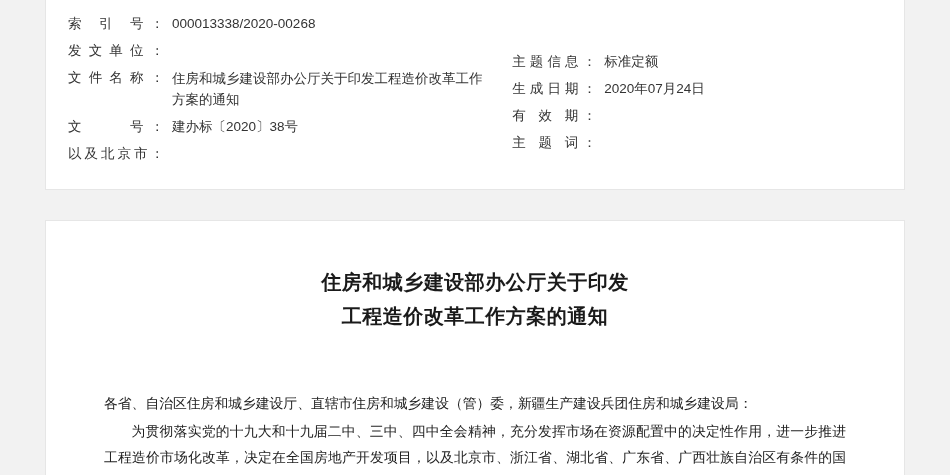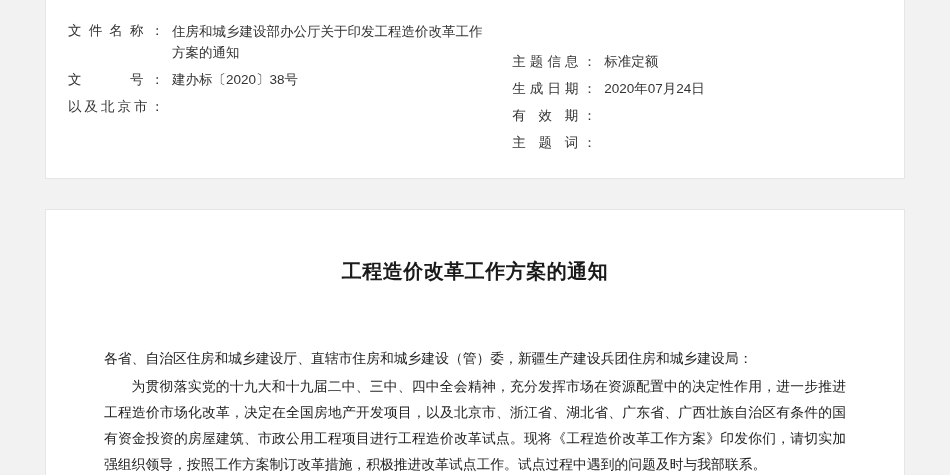--- a/index.html
+++ b/index.html
@@ -108,20 +108,25 @@
 </head>
 <body>
 
 <div class="page">
 
   <div class="card" id="meta-card">
     <div class="meta-grid">
 
       <div class="meta-col left">
         <div class="meta-row">
+          <div class="meta-label">索 引 号：</div>
+          <div class="meta-value">000013338/2020-00268</div>
+        </div>
+        <div class="meta-row">
+          <div class="meta-label">发文单位：</div>
         </div>
         <div class="meta-row tall">
           <div class="meta-label">文件名称：</div>
           <div class="meta-value">住房和城乡建设部办公厅关于印发工程造价改革工作方案的通知</div>
         </div>
         <div class="meta-row">
           <div class="meta-label">文　　号：</div>
           <div class="meta-value">建办标〔2020〕38号</div>
         </div>
         <div class="meta-row">
@@ -147,20 +152,21 @@
           <div class="meta-label">主 题 词：</div>
           <div class="meta-value"></div>
         </div>
       </div>
 
     </div>
   </div>
 
   <div class="card" id="doc-card">
     <div class="doc-title">
+      <div>住房和城乡建设部办公厅关于印发</div>
       <div>工程造价改革工作方案的通知</div>
     </div>
 
     <div class="doc-body">
       <p>各省、自治区住房和城乡建设厅、直辖市住房和城乡建设（管）委，新疆生产建设兵团住房和城乡建设局：</p>
       <p class="indent">为贯彻落实党的十九大和十九届二中、三中、四中全会精神，充分发挥市场在资源配置中的决定性作用，进一步推进工程造价市场化改革，决定在全国房地产开发项目，以及北京市、浙江省、湖北省、广东省、广西壮族自治区有条件的国有资金投资的房屋建筑、市政公用工程项目进行工程造价改革试点。现将《工程造价改革工作方案》印发你们，请切实加强组织领导，按照工作方案制订改革措施，积极推进改革试点工作。试点过程中遇到的问题及时与我部联系。</p>
     </div>
   </div>
 
 </div>

